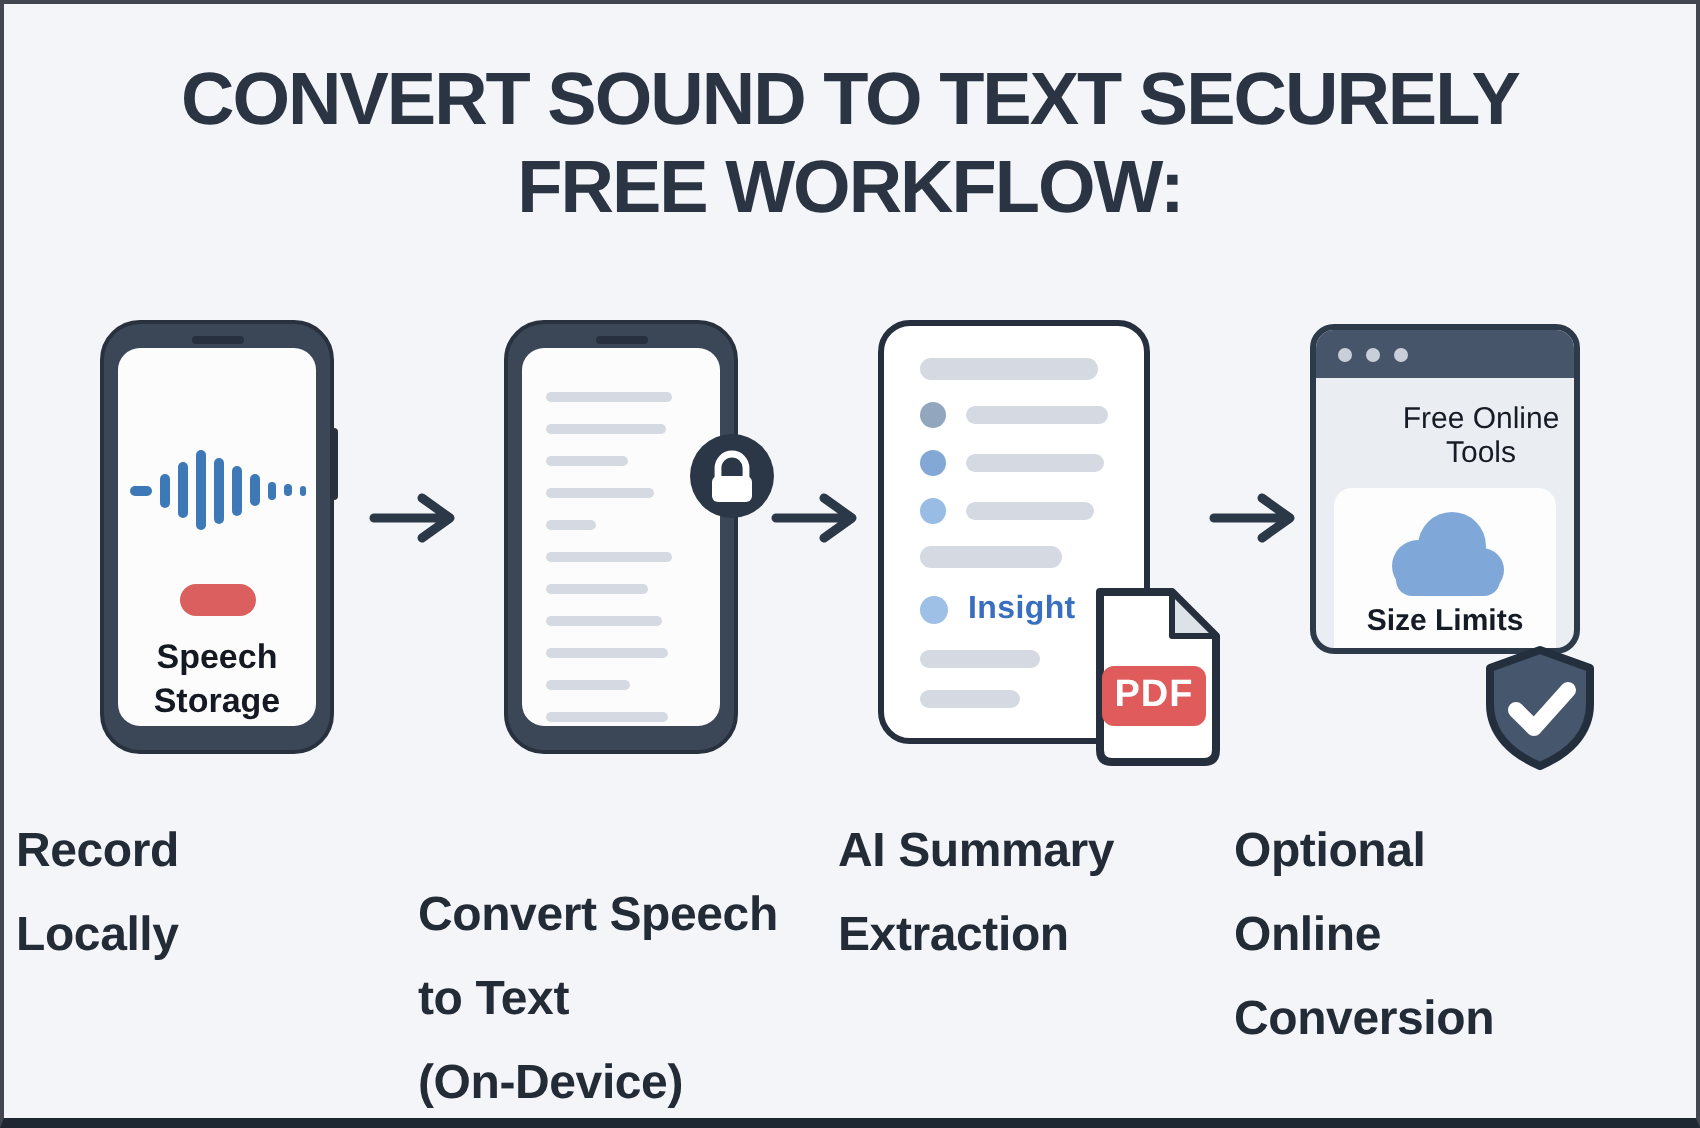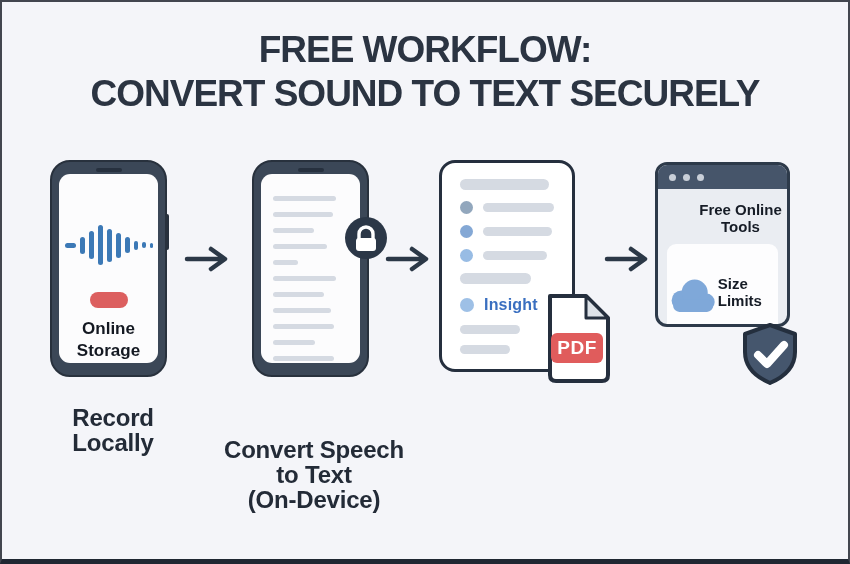--- a/index.html
+++ b/index.html
@@ -106,68 +106,68 @@
     position:absolute;left:653px;top:160px;width:135px;height:165px;
     box-sizing:border-box;border:3px solid #2d3a4a;border-radius:12px;
     background:var(--browser-body,#eaedf2);overflow:hidden;
   }
   .browser-bar{
     height:24px;background:var(--browser-bar,#46556a);
     display:flex;align-items:center;gap:7px;padding-left:11px;
   }
   .dot{width:7px;height:7px;border-radius:50%;background:#c9cfd8;}
   .browser-title{
-    margin-top:12px;text-align:center;font-size:15px;font-weight:700;color:#161c26;padding-left:36px;
+    margin-top:12px;text-align:center;font-size:15px;font-weight:400;color:#161c26;padding-left:36px;
   }
   .browser-card{
     margin:9px 9px 0;background:#fdfdfe;border-radius:9px;height:92px;
-    display:flex;align-items:center;
+    display:flex;flex-direction:column;align-items:center;
   }
   .cloud{margin-top:10px;}
   .panel-label{margin-top:4px;font-size:15px;font-weight:700;color:#161c26;}
   .shield{position:absolute;left:738px;top:320px;width:60px;height:64px;}
   
   .caption{
-    position:absolute;top:403px;width:210px;text-align:center;
-    white-space:pre-line;font-size:24px;font-weight:700;line-height:25px;
+    position:absolute;top:403px;width:210px;
+    white-space:pre-line;font-size:24px;font-weight:700;line-height:42px;
     letter-spacing:-0.2px;color:var(--caption-ink,#232b37);
   }
   .caption1{left:6px;}
   .caption2{left:207px;margin-top:32px;}
   .caption3{left:417px;}
   .caption4{left:615px;}
 </style>
 </head>
 <body>
 
 <div class="canvas">
 
   <header class="title">
+    <div class="title-line">CONVERT SOUND TO TEXT SECURELY</div>
     <div class="title-line">FREE WORKFLOW:</div>
-    <div class="title-line">CONVERT SOUND TO TEXT SECURELY</div>
   </header>
 
   <div class="phone phone1">
     <div class="speaker"></div>
     <div class="side-btn"></div>
     <div class="screen">
       <div class="waveform">
           <div class="wave-bar" style="--w: 11; --h: 5;"></div>
           <div class="wave-bar" style="--w: 5; --h: 17;"></div>
           <div class="wave-bar" style="--w: 5; --h: 28;"></div>
           <div class="wave-bar" style="--w: 5; --h: 40;"></div>
           <div class="wave-bar" style="--w: 5; --h: 33;"></div>
           <div class="wave-bar" style="--w: 5; --h: 25;"></div>
           <div class="wave-bar" style="--w: 5; --h: 16;"></div>
           <div class="wave-bar" style="--w: 4; --h: 9;"></div>
           <div class="wave-bar" style="--w: 4; --h: 6;"></div>
           <div class="wave-bar" style="--w: 3; --h: 5;"></div>
         </div>
       <div class="record-pill"></div>
-      <div class="screen-label">Online
+      <div class="screen-label">Speech
 Storage</div>
     </div>
   </div>
 
   <svg class="arrow arrow1" width="50" height="28" viewBox="0 0 50 28">
     <path d="M3 14 H38 M27 4 L41 14 L27 24" fill="none" style="stroke:var(--arrow-ink,#2b3847)" stroke-width="4.5" stroke-linecap="round" stroke-linejoin="round"></path>
   </svg>
 
   <div class="phone phone2">
     <div class="speaker"></div>
@@ -249,14 +249,19 @@
       <path d="M30 3 L55 12 V30 C55 45 44 55 30 61 C16 55 5 45 5 30 V12 Z" style="fill:var(--shield-fill,#45566d);stroke:var(--shield-edge,#242f3e)" stroke-width="4" stroke-linejoin="round"></path>
       <path d="M18 33 L27 42 L44 23" fill="none" stroke="#fff" stroke-width="8" stroke-linecap="round" stroke-linejoin="round"></path>
     </svg>
   </div>
 
   <div class="caption caption1">Record
 Locally</div>
   <div class="caption caption2">Convert Speech
 to Text
 (On-Device)</div>
+  <div class="caption caption3">AI Summary
+Extraction</div>
+  <div class="caption caption4">Optional
+Online
+Conversion</div>
 
 </div>
 
 </body></html>

